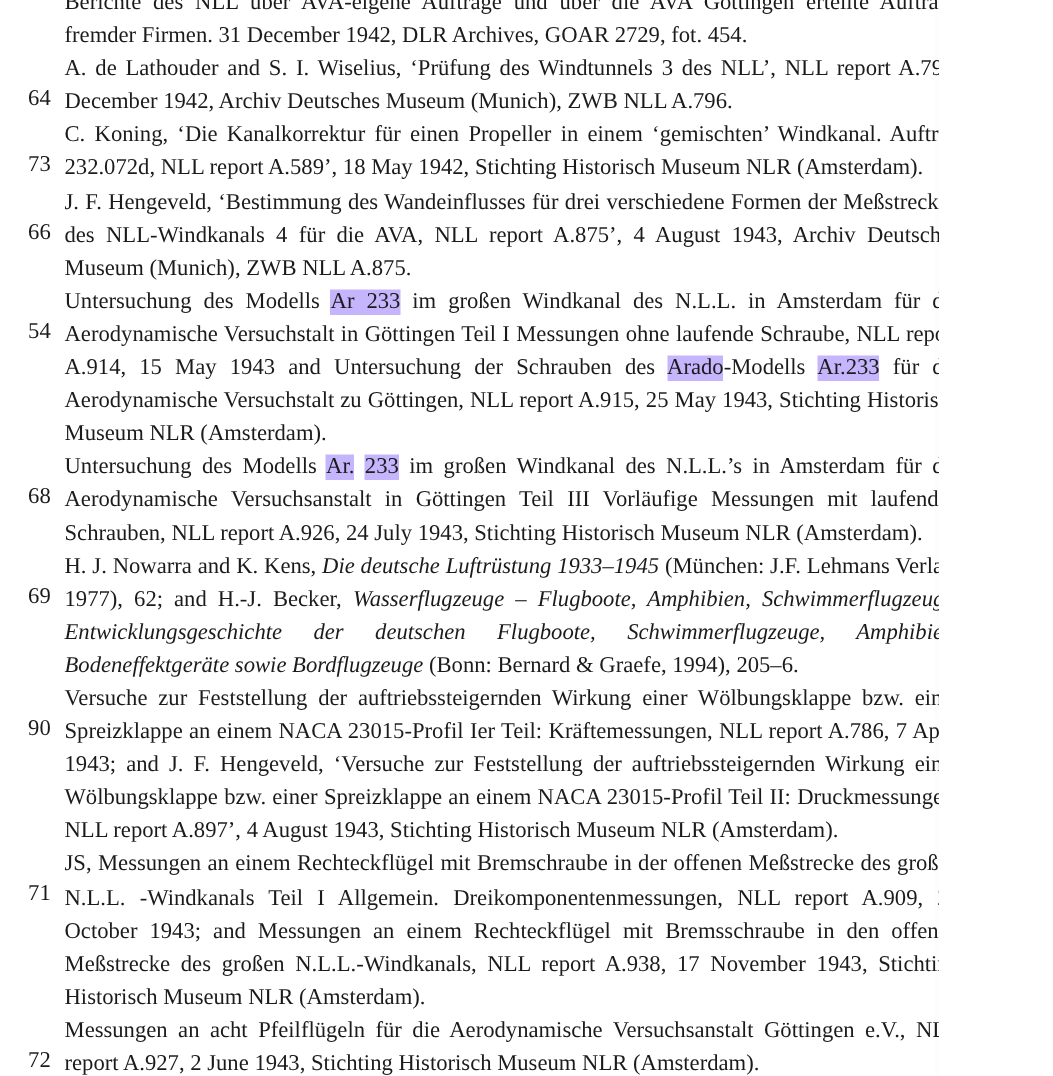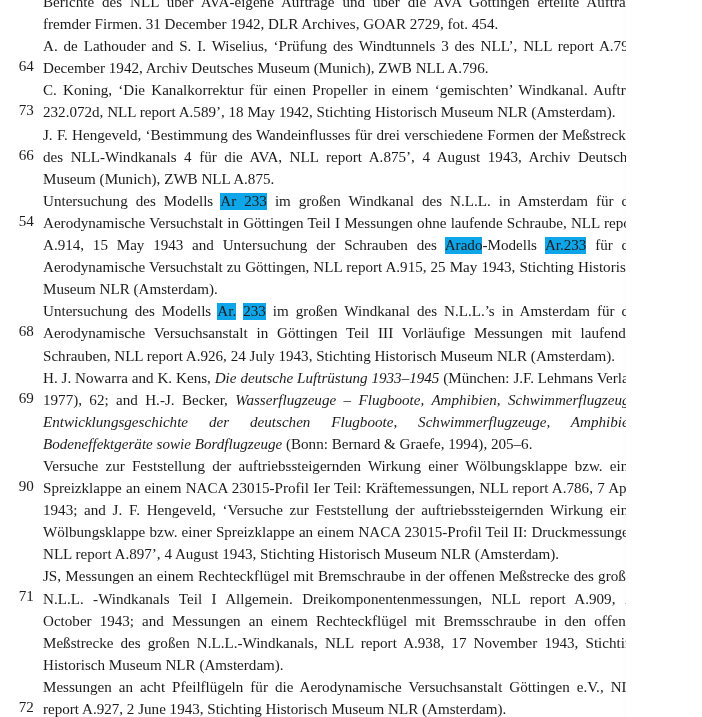--- a/index.html
+++ b/index.html
@@ -67,21 +67,21 @@
   
   .note.continuation .note-num {
     visibility: hidden;
   }
 
   .it {
     font-style: italic;
   }
 
   mark.hl {
-    background-color: #0ea5e9;
+    background-color: #c4b5fd;
     color: #1b1b1b;
     padding: 0 0 1px 0;
     border-radius: 0;
   }
 
   
   #scan-edge-right {
     position: absolute;
     top: 0;
     right: 0;

